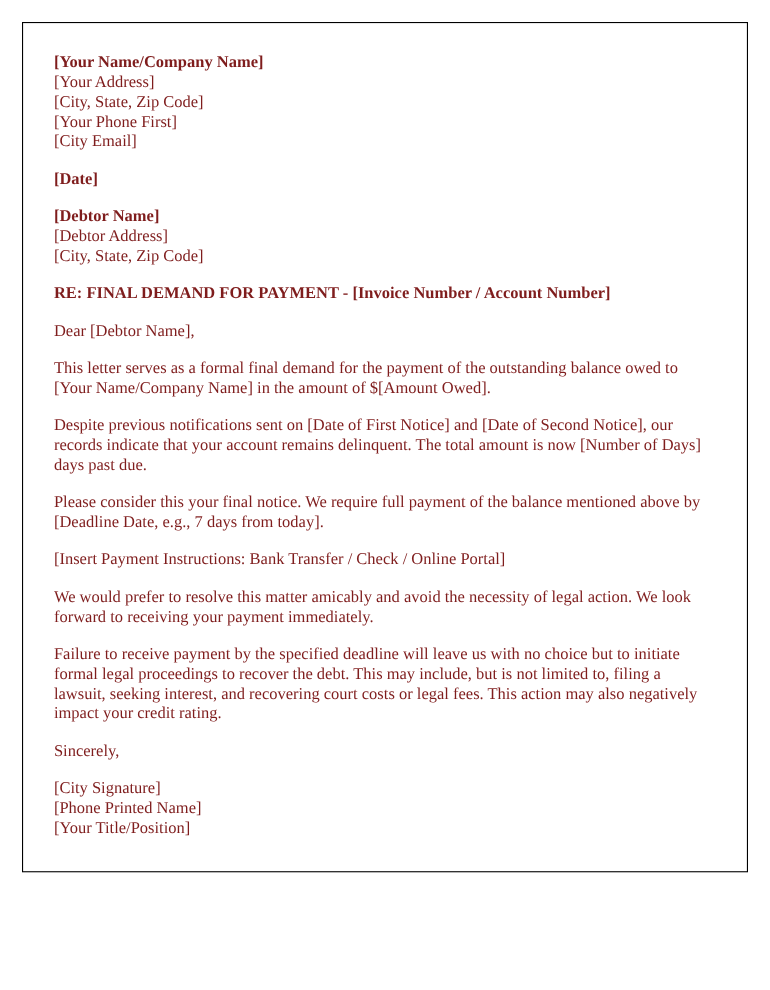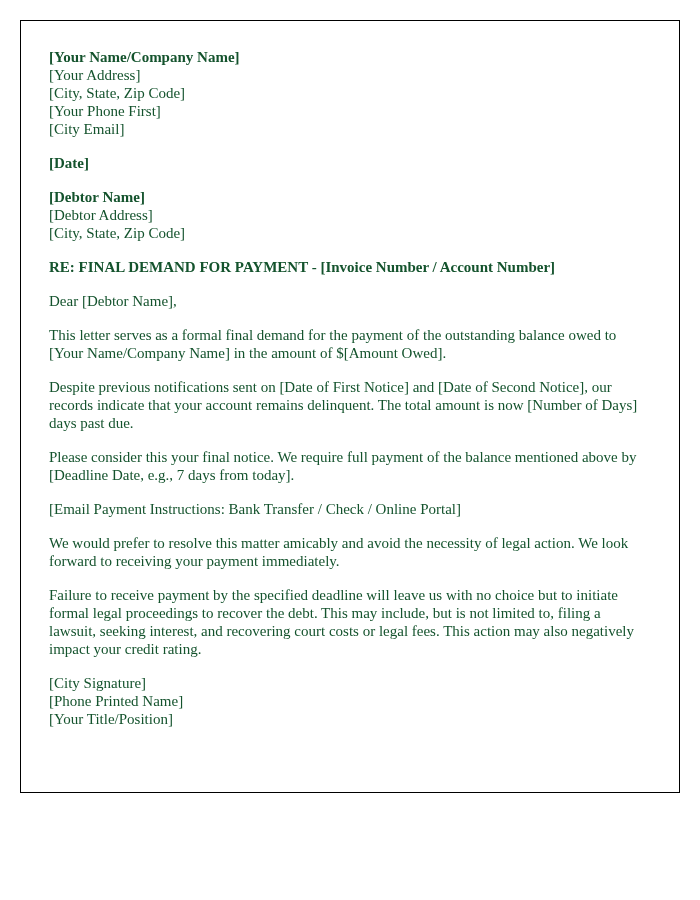--- a/index.html
+++ b/index.html
@@ -19,21 +19,21 @@
     top: 20px;
     width: 660px;
     height: 773px;
     box-sizing: border-box;
     border: 1px solid #000000;
     background: #ffffff;
     padding: 27px 28px;
     font-family: "Liberation Serif", serif;
     font-size: 15px;
     line-height: 18px;
-    color: #14532d;
+    color: #7f1d1d;
   }
   .block {
     margin: 0 0 16px 0;
   }
   .block p,
   .block div.line {
     margin: 0;
   }
   .bold {
     font-weight: bold;
@@ -83,31 +83,34 @@
     <p>Despite previous notifications sent on [Date of First Notice] and [Date of Second Notice], our records indicate that your account remains delinquent. The total amount is now [Number of Days] days past due.</p>
   </div>
 
   <div class="block">
     <p>
       <span>Please consider this your </span><strong>final notice</strong><span>. We require full payment of the balance mentioned above by </span><strong>[Deadline Date, e.g., 7 days from today]</strong><span>.</span>
     </p>
   </div>
 
   <div class="block">
-    <div class="line">[Email Payment Instructions: Bank Transfer / Check / Online Portal]</div>
+    <div class="line">[Insert Payment Instructions: Bank Transfer / Check / Online Portal]</div>
   </div>
 
   <div class="block">
     <p>We would prefer to resolve this matter amicably and avoid the necessity of legal action. We look forward to receiving your payment immediately.</p>
   </div>
 
   <div class="block">
     <p>Failure to receive payment by the specified deadline will leave us with no choice but to initiate formal legal proceedings to recover the debt. This may include, but is not limited to, filing a lawsuit, seeking interest, and recovering court costs or legal fees. This action may also negatively impact your credit rating.</p>
   </div>
 
+  <div class="block">
+    <div class="line">Sincerely,</div>
+  </div>
 
   <div class="block">
     <div class="line">[City Signature]</div>
     <div class="line">[Phone Printed Name]</div>
     <div class="line">[Your Title/Position]</div>
   </div>
 
 </div>
 
 </body></html>

